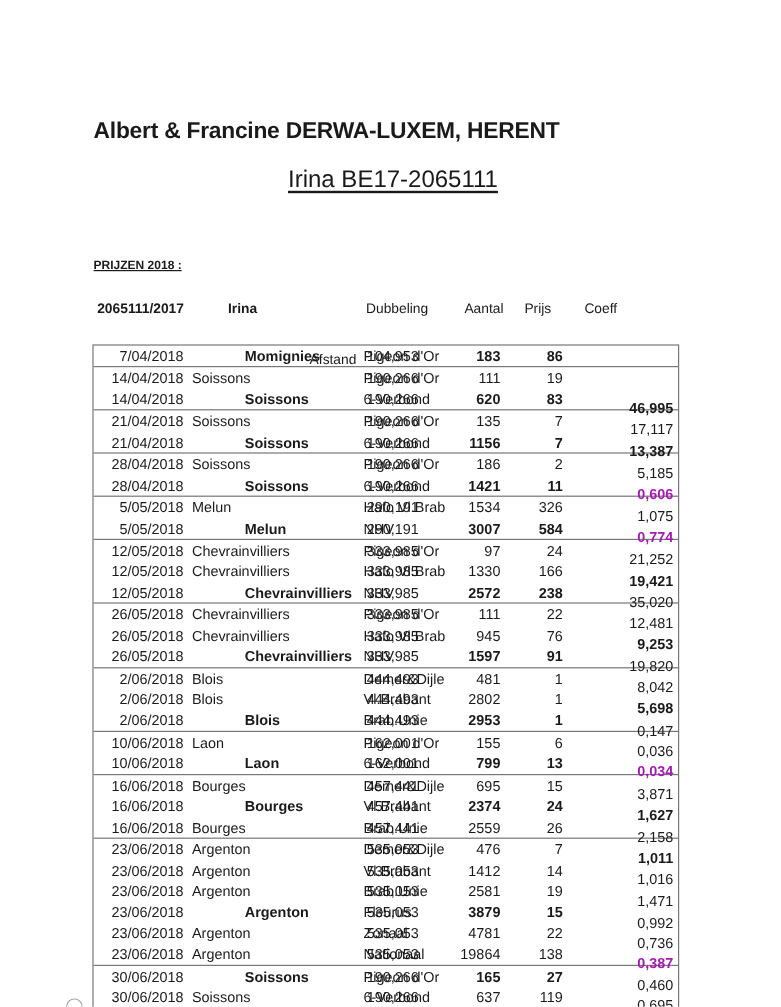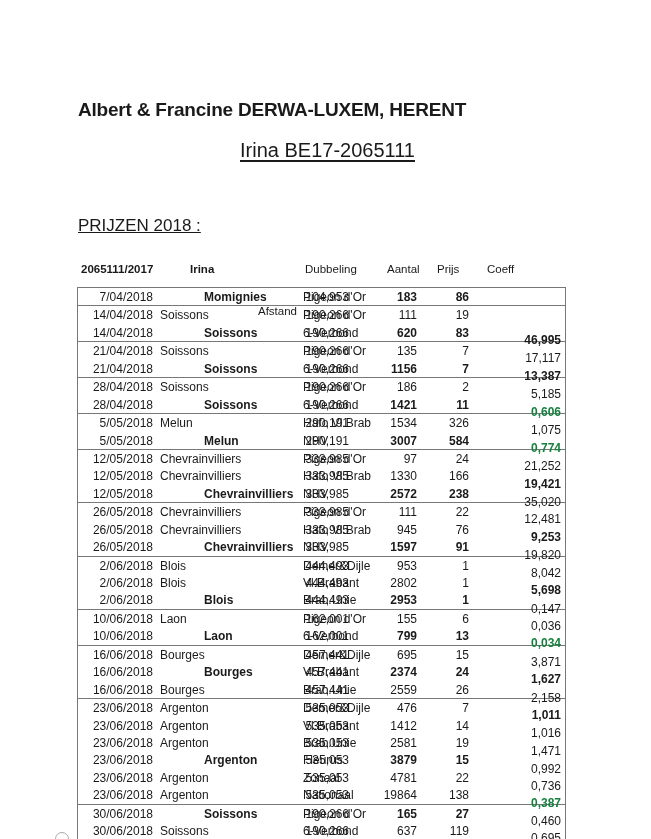--- a/index.html
+++ b/index.html
@@ -13,45 +13,45 @@
     }
     .title {
       position: absolute; left: 0; width: 651px; top: 139px; text-align: center;
     }
     .title span {
       font-size: 20px; text-decoration: underline; text-underline-offset: 3px;
       padding-left: 0px; display: inline-block; margin-left: 4px;
     }
     .section {
       position: absolute; left: 78px; top: 216px;
-      font-size: 17px; font-weight: normal; text-decoration: underline;
+      font-size: 10px; font-weight: bold; text-decoration: underline;
     }
     .headers {
-      position: absolute; left: 77px; top: 263px; width: 490px; height: 16px;
+      position: absolute; left: 77px; top: 252px; width: 490px; height: 16px;
       font-size: 11.5px;
     }
     .headers span { position: absolute; top: 0; white-space: nowrap; }
     .table {
       position: absolute; left: 77px; top: 287px; width: 489px;
       border: 1.5px solid #777; box-sizing: border-box;
       font-size: 12px;
     }
     .group { border-top: 1.5px solid #777; }
     .group:first-child { border-top: none; }
     .row { position: relative; height: 17.45px; white-space: nowrap; }
     .row span { position: absolute; top: 1px; line-height: 16px; }
     .row.bold span.b { font-weight: bold; padding-left: 44px; }
     .c-date { right: 412px; text-align: right; }
     .c-place { left: 82px; }
     .c-dist { right: 216px; text-align: center; }
     .c-club { left: 225px; }
     .c-cnt { right: 148px; text-align: right; }
     .c-prize { right: 96px; text-align: center; }
     .c-coeff { right: 4px; text-align: left; margin-top: 43px; }
-    .red { color: #15803d; }
+    .red { color: #a21caf; }
     .logo-mark {
       position: absolute; left: 55px; top: 832px; width: 14px; height: 14px;
       border: 1.5px solid #aaa; border-radius: 50%; box-sizing: border-box;
     }
   </style>
 </head>
 <body>
 
 <div class="owner">Albert &amp; Francine DERWA-LUXEM, HERENT</div>
 <div class="title">
@@ -218,21 +218,21 @@
         <span class="c-prize b">91</span>
         <span class="c-coeff b">5,698</span>
       </div>
     </div>
     <div class="group">
       <div class="row">
         <span class="c-date">2/06/2018</span>
         <span class="c-place b">Blois</span>
         <span class="c-dist">444,493</span>
         <span class="c-club">Demer&amp;Dijle</span>
-        <span class="c-cnt b">953</span>
+        <span class="c-cnt b">481</span>
         <span class="c-prize b">1</span>
         <span class="c-coeff b">0,147</span>
       </div>
       <div class="row">
         <span class="c-date">2/06/2018</span>
         <span class="c-place b">Blois</span>
         <span class="c-dist">444,493</span>
         <span class="c-club">Vl.Brabant</span>
         <span class="c-cnt b">2802</span>
         <span class="c-prize b">1</span>

